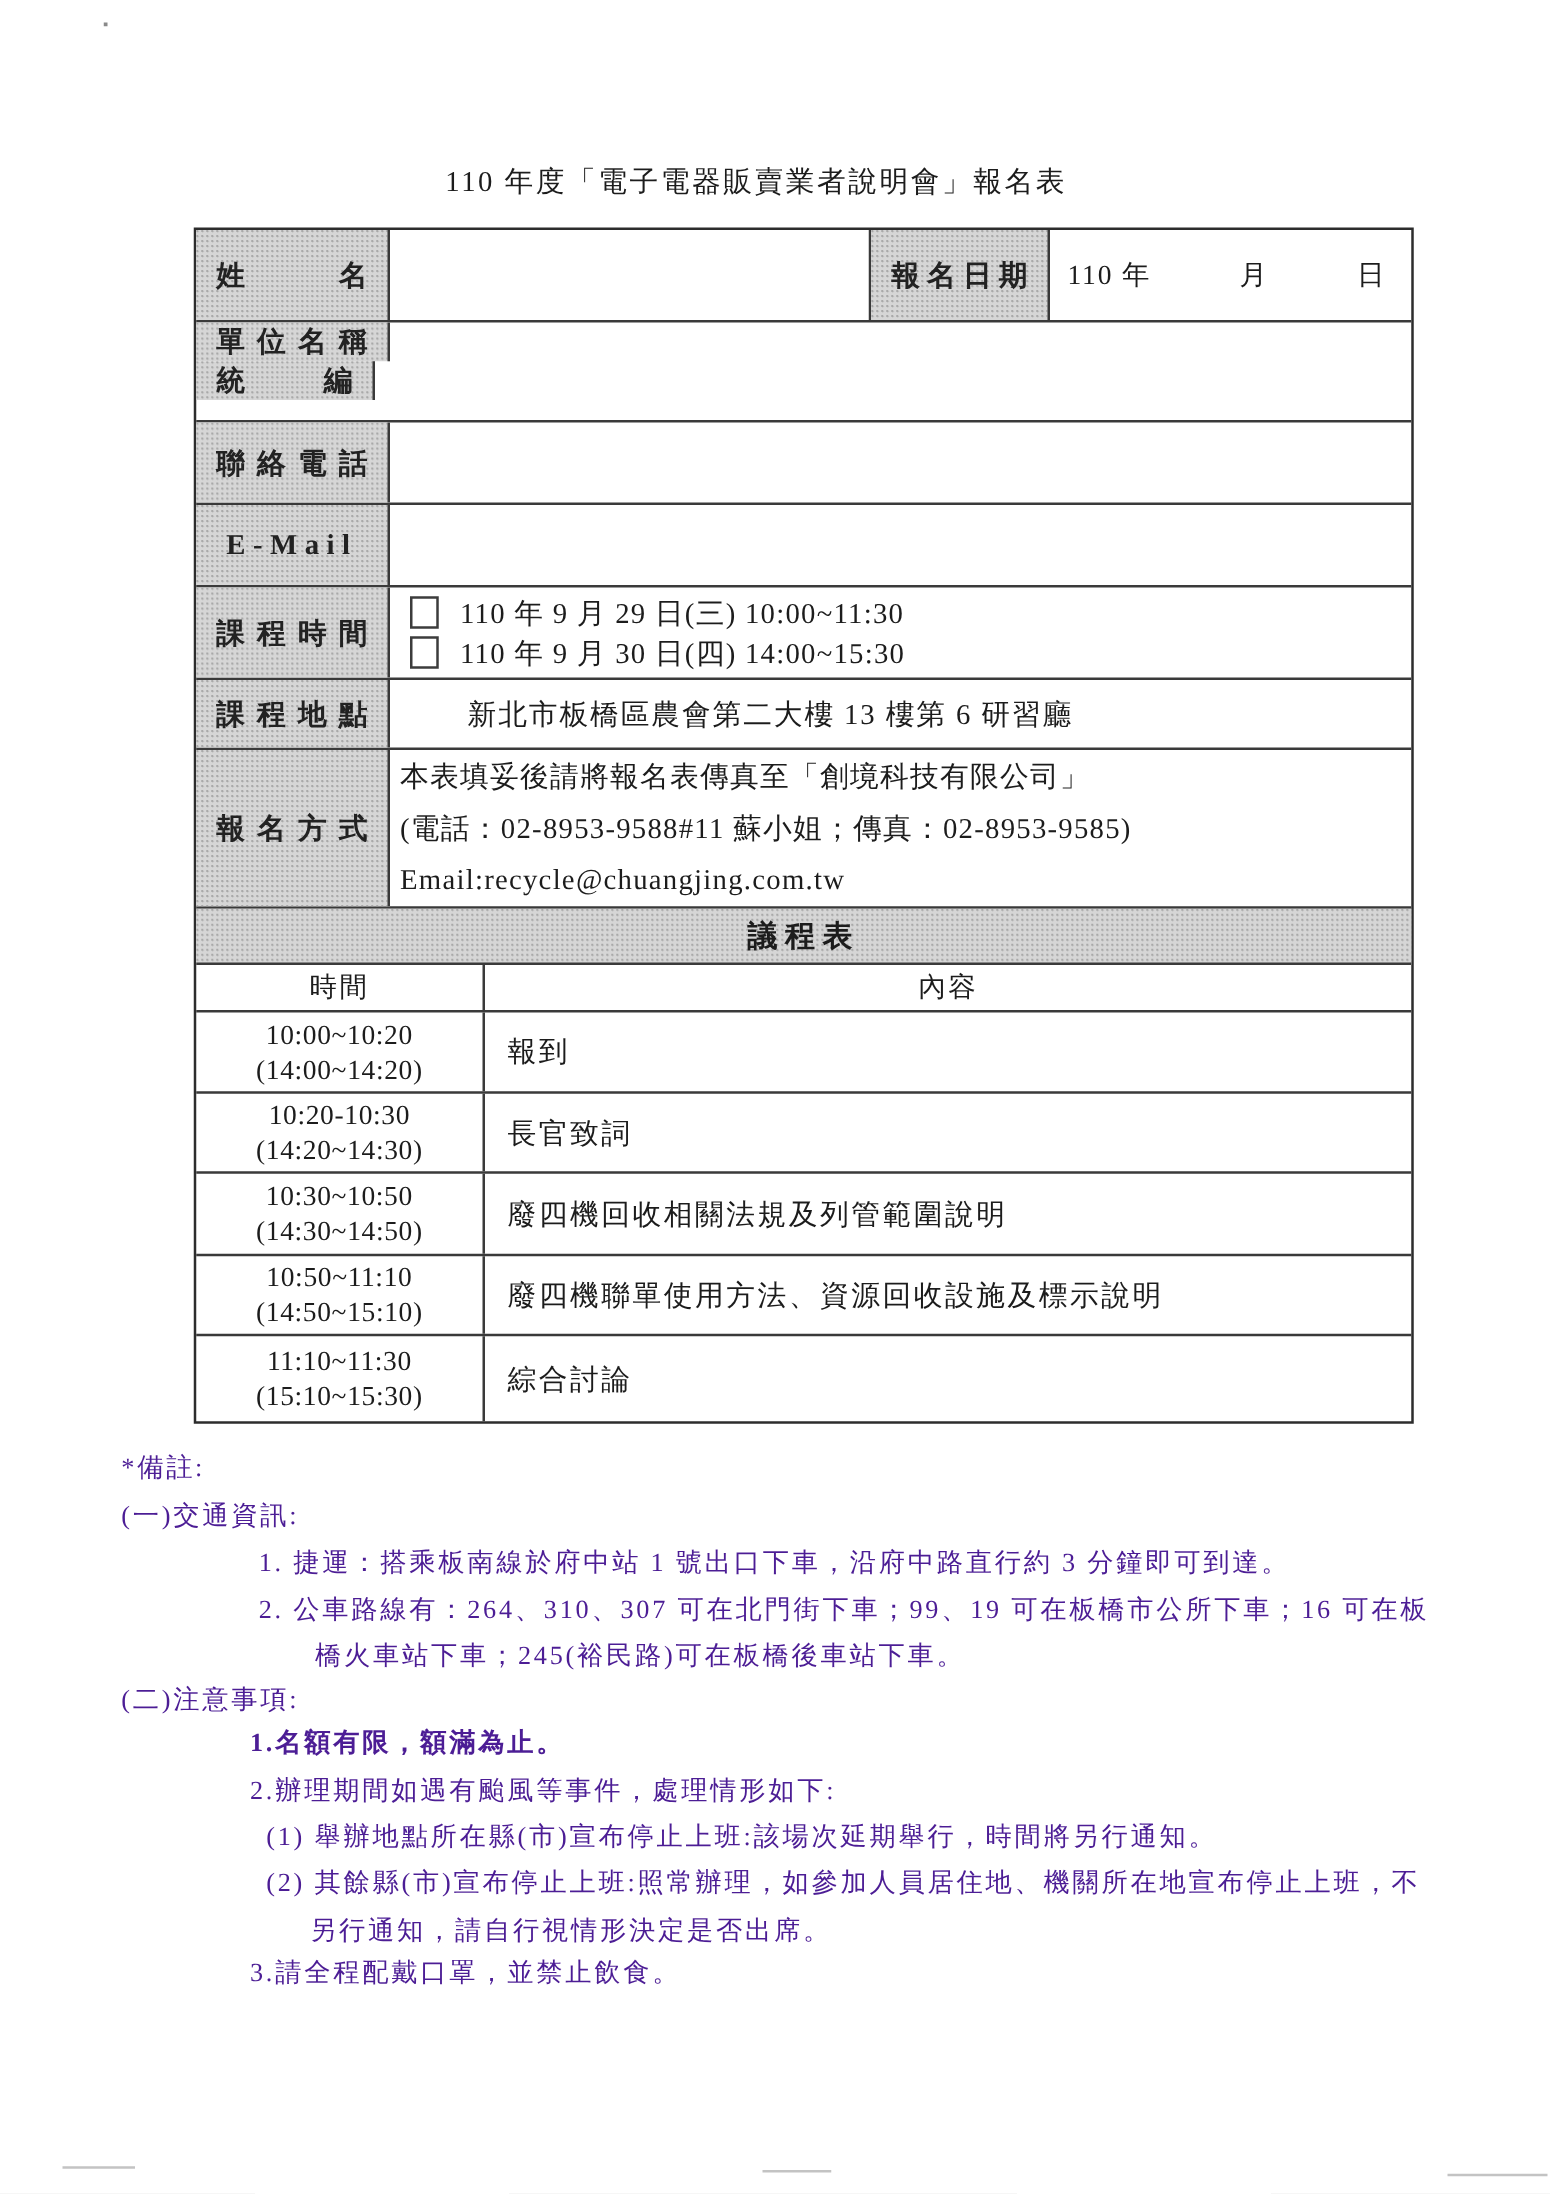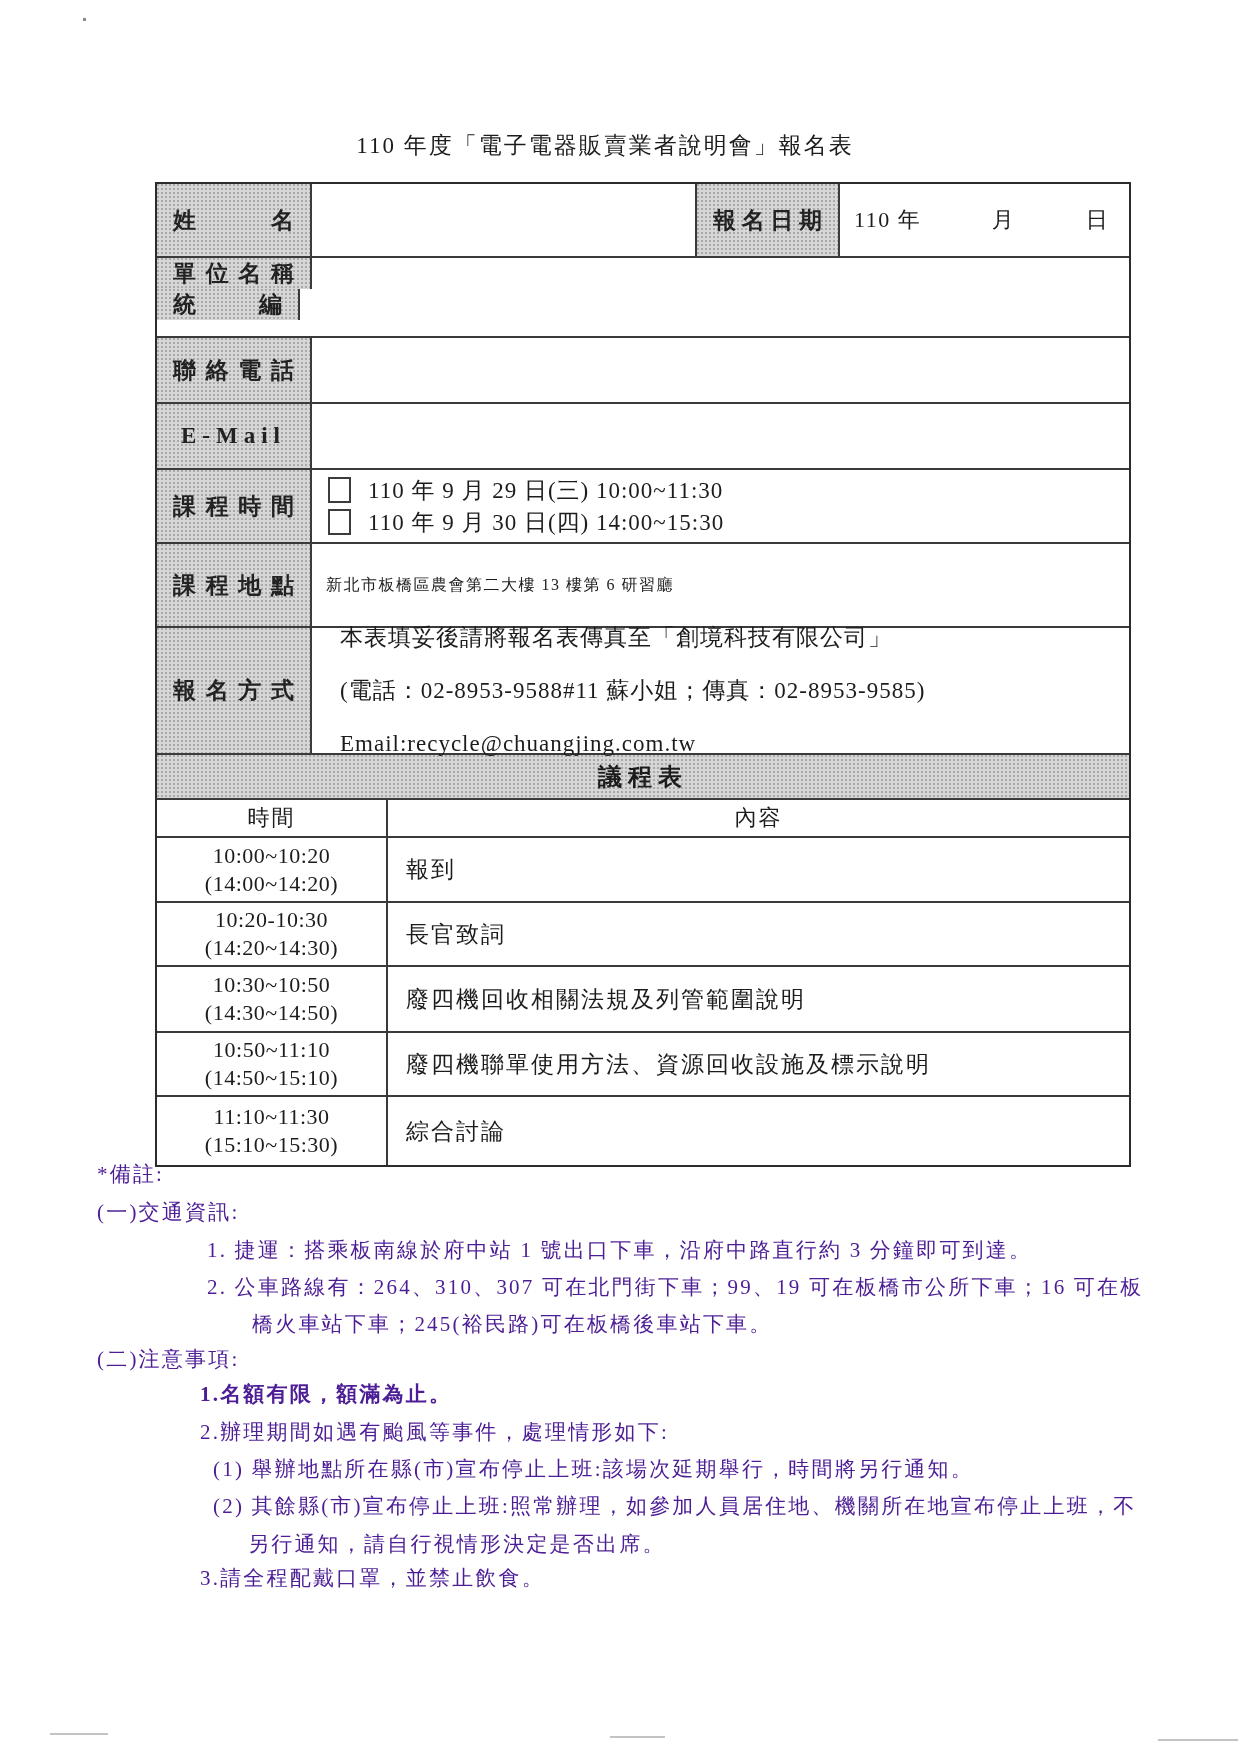--- a/index.html
+++ b/index.html
@@ -116,32 +116,32 @@
           <span class="chk"></span>
           <span class="opt-text">110 年 9 月 29 日(三) 10:00~11:30</span>
         </div>
         <div class="opt-line">
           <span class="chk"></span>
           <span class="opt-text">110 年 9 月 30 日(四) 14:00~15:30</span>
         </div>
       </div>
     </div>
 
-    <div class="row" style="height:84px;">
+    <div class="row" style="height:56px;gap:48px;">
       <div class="cell v shade w-label">
         <span class="lbl">課程地點</span>
       </div>
-      <div class="cell w-rest val" style="font-size:16px;">新北市板橋區農會第二大樓 13 樓第 6 研習廳</div>
+      <div class="cell w-rest val" style="font-size:23px;">新北市板橋區農會第二大樓 13 樓第 6 研習廳</div>
     </div>
 
     <div class="row" style="height:127px;">
       <div class="cell v shade w-label">
         <span class="lbl">報名方式</span>
       </div>
-      <div class="cell w-rest stack" style="padding-left:28px;gap:12px;">
+      <div class="cell w-rest stack" style="padding-left:8px;">
         <div class="mline">本表填妥後請將報名表傳真至「創境科技有限公司」</div>
         <div class="mline">(電話：02-8953-9588#11 蘇小姐；傳真：02-8953-9585)</div>
         <div class="mline">Email:recycle@chuangjing.com.tw</div>
       </div>
     </div>
 
     <div class="row band shade cell" style="display:flex;">
       <span class="band-text">議程表</span>
     </div>
 

